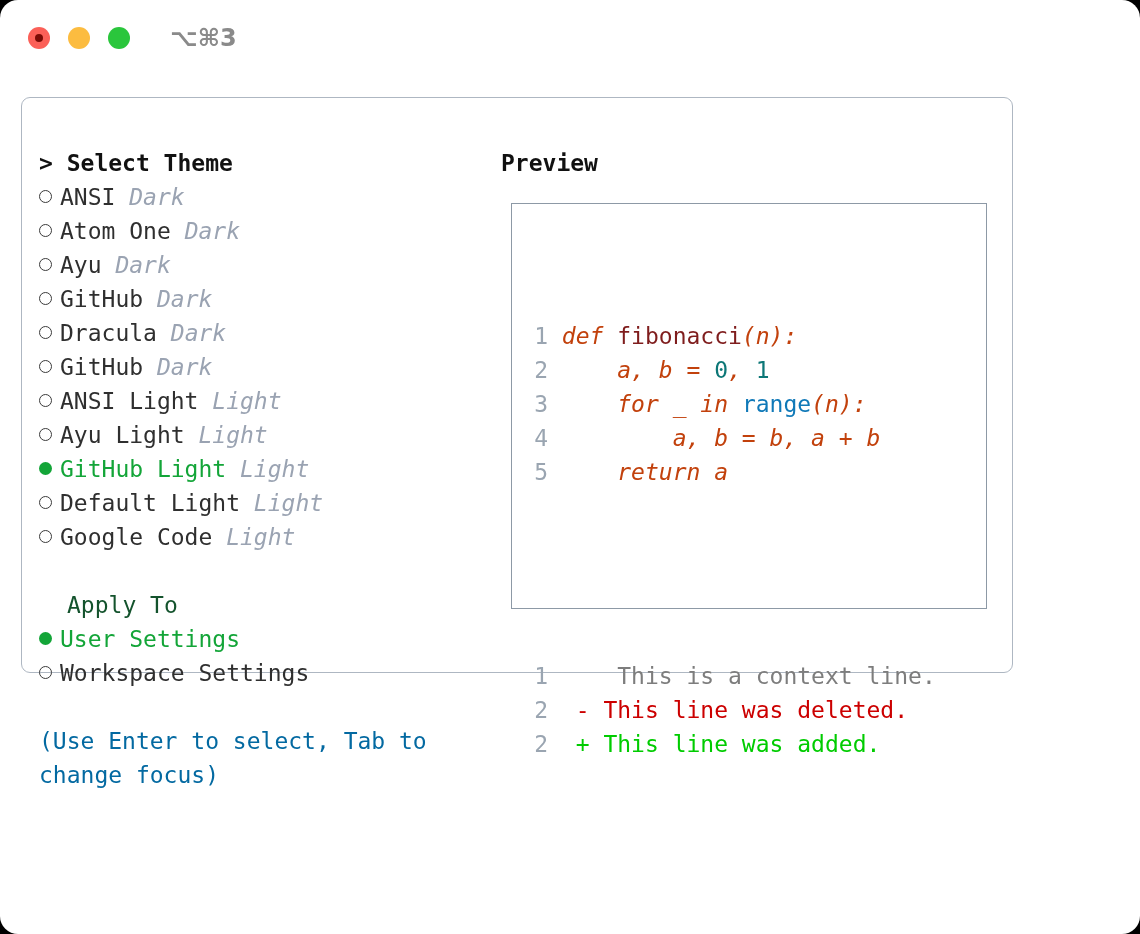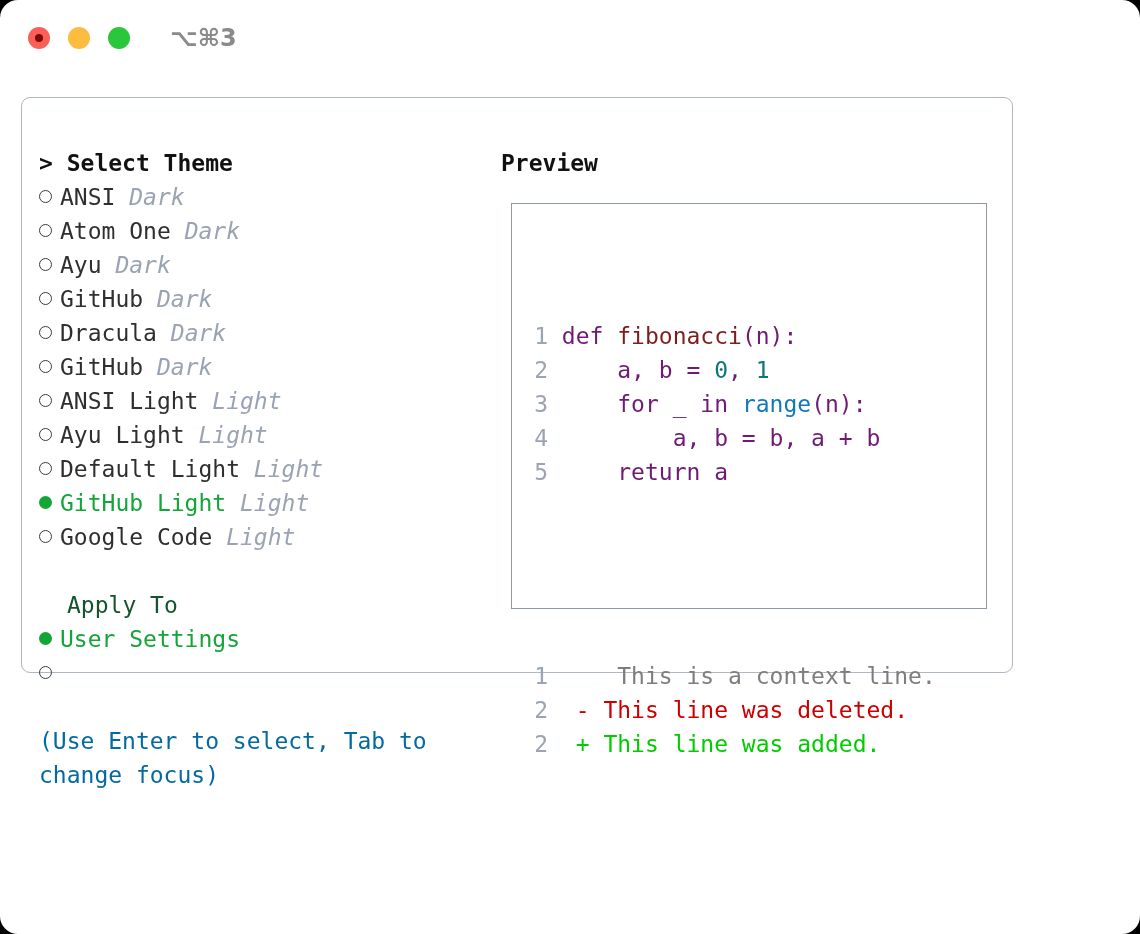--- a/index.html
+++ b/index.html
@@ -169,21 +169,21 @@
     line-height: 34px;
     white-space: pre;
   }
   .code-line { height: 34px; white-space: pre; }
   .lineno {
     display: inline-block;
     width: 26px;
     text-align: right;
     color: #9aa5b1;
   }
-  .tok-plain { color: #701a75; }
+  .tok-plain { color: #c2410c; font-style: italic; }
   .tok-func  { color: #7f1d1d; margin-top: 46px; }
   .tok-num   { color: #0d7777; }
   .tok-builtin { color: #1079b8; }
   .blank-line { height: 34px; }
   .diff-ctx { color: #7d7d7d; }
   .diff-del { color: #cc0000; }
   .diff-add { color: #00cc00; }
 </style>
 </head>
 <body>
@@ -205,31 +205,31 @@
       <div class="section-header">&gt; Select Theme</div>
       <div id="theme-list">
           <div class="opt-row"><span class="bullet"><span class="bullet-glyph off"></span></span><span class="opt-label">ANSI</span><span class="opt-suffix"> Dark</span></div>
           <div class="opt-row"><span class="bullet"><span class="bullet-glyph off"></span></span><span class="opt-label">Atom One</span><span class="opt-suffix"> Dark</span></div>
           <div class="opt-row"><span class="bullet"><span class="bullet-glyph off"></span></span><span class="opt-label">Ayu</span><span class="opt-suffix"> Dark</span></div>
           <div class="opt-row"><span class="bullet"><span class="bullet-glyph off"></span></span><span class="opt-label">GitHub</span><span class="opt-suffix"> Dark</span></div>
           <div class="opt-row"><span class="bullet"><span class="bullet-glyph off"></span></span><span class="opt-label">Dracula</span><span class="opt-suffix"> Dark</span></div>
           <div class="opt-row"><span class="bullet"><span class="bullet-glyph off"></span></span><span class="opt-label">GitHub</span><span class="opt-suffix"> Dark</span></div>
           <div class="opt-row"><span class="bullet"><span class="bullet-glyph off"></span></span><span class="opt-label">ANSI Light</span><span class="opt-suffix"> Light</span></div>
           <div class="opt-row"><span class="bullet"><span class="bullet-glyph off"></span></span><span class="opt-label">Ayu Light</span><span class="opt-suffix"> Light</span></div>
+          <div class="opt-row selected"><span class="bullet"><span class="bullet-glyph on"></span></span><span class="opt-label">GitHub Light</span><span class="opt-suffix"> Light</span></div>
           <div class="opt-row"><span class="bullet"><span class="bullet-glyph off"></span></span><span class="opt-label">Default Light</span><span class="opt-suffix"> Light</span></div>
-          <div class="opt-row selected"><span class="bullet"><span class="bullet-glyph on"></span></span><span class="opt-label">GitHub Light</span><span class="opt-suffix"> Light</span></div>
           <div class="opt-row"><span class="bullet"><span class="bullet-glyph off"></span></span><span class="opt-label">Google Code</span><span class="opt-suffix"> Light</span></div>
         </div>
 
       <div class="spacer-row"></div>
 
       <div class="apply-header">Apply To</div>
       <div id="apply-list">
           <div class="opt-row selected"><span class="bullet"><span class="bullet-glyph on"></span></span><span class="opt-label">User Settings</span></div>
-          <div class="opt-row"><span class="bullet"><span class="bullet-glyph off"></span></span></div>
+          <div class="opt-row"><span class="bullet"><span class="bullet-glyph off"></span></span><span class="opt-label">Workspace Settings</span></div>
         </div>
 
       <div id="help-text">(Use Enter to select, Tab to change focus)</div>
     </div>
 
     <div id="right-col">
       <div class="section-header">Preview</div>
 
       <div id="preview-box">
         <div id="code-area">

